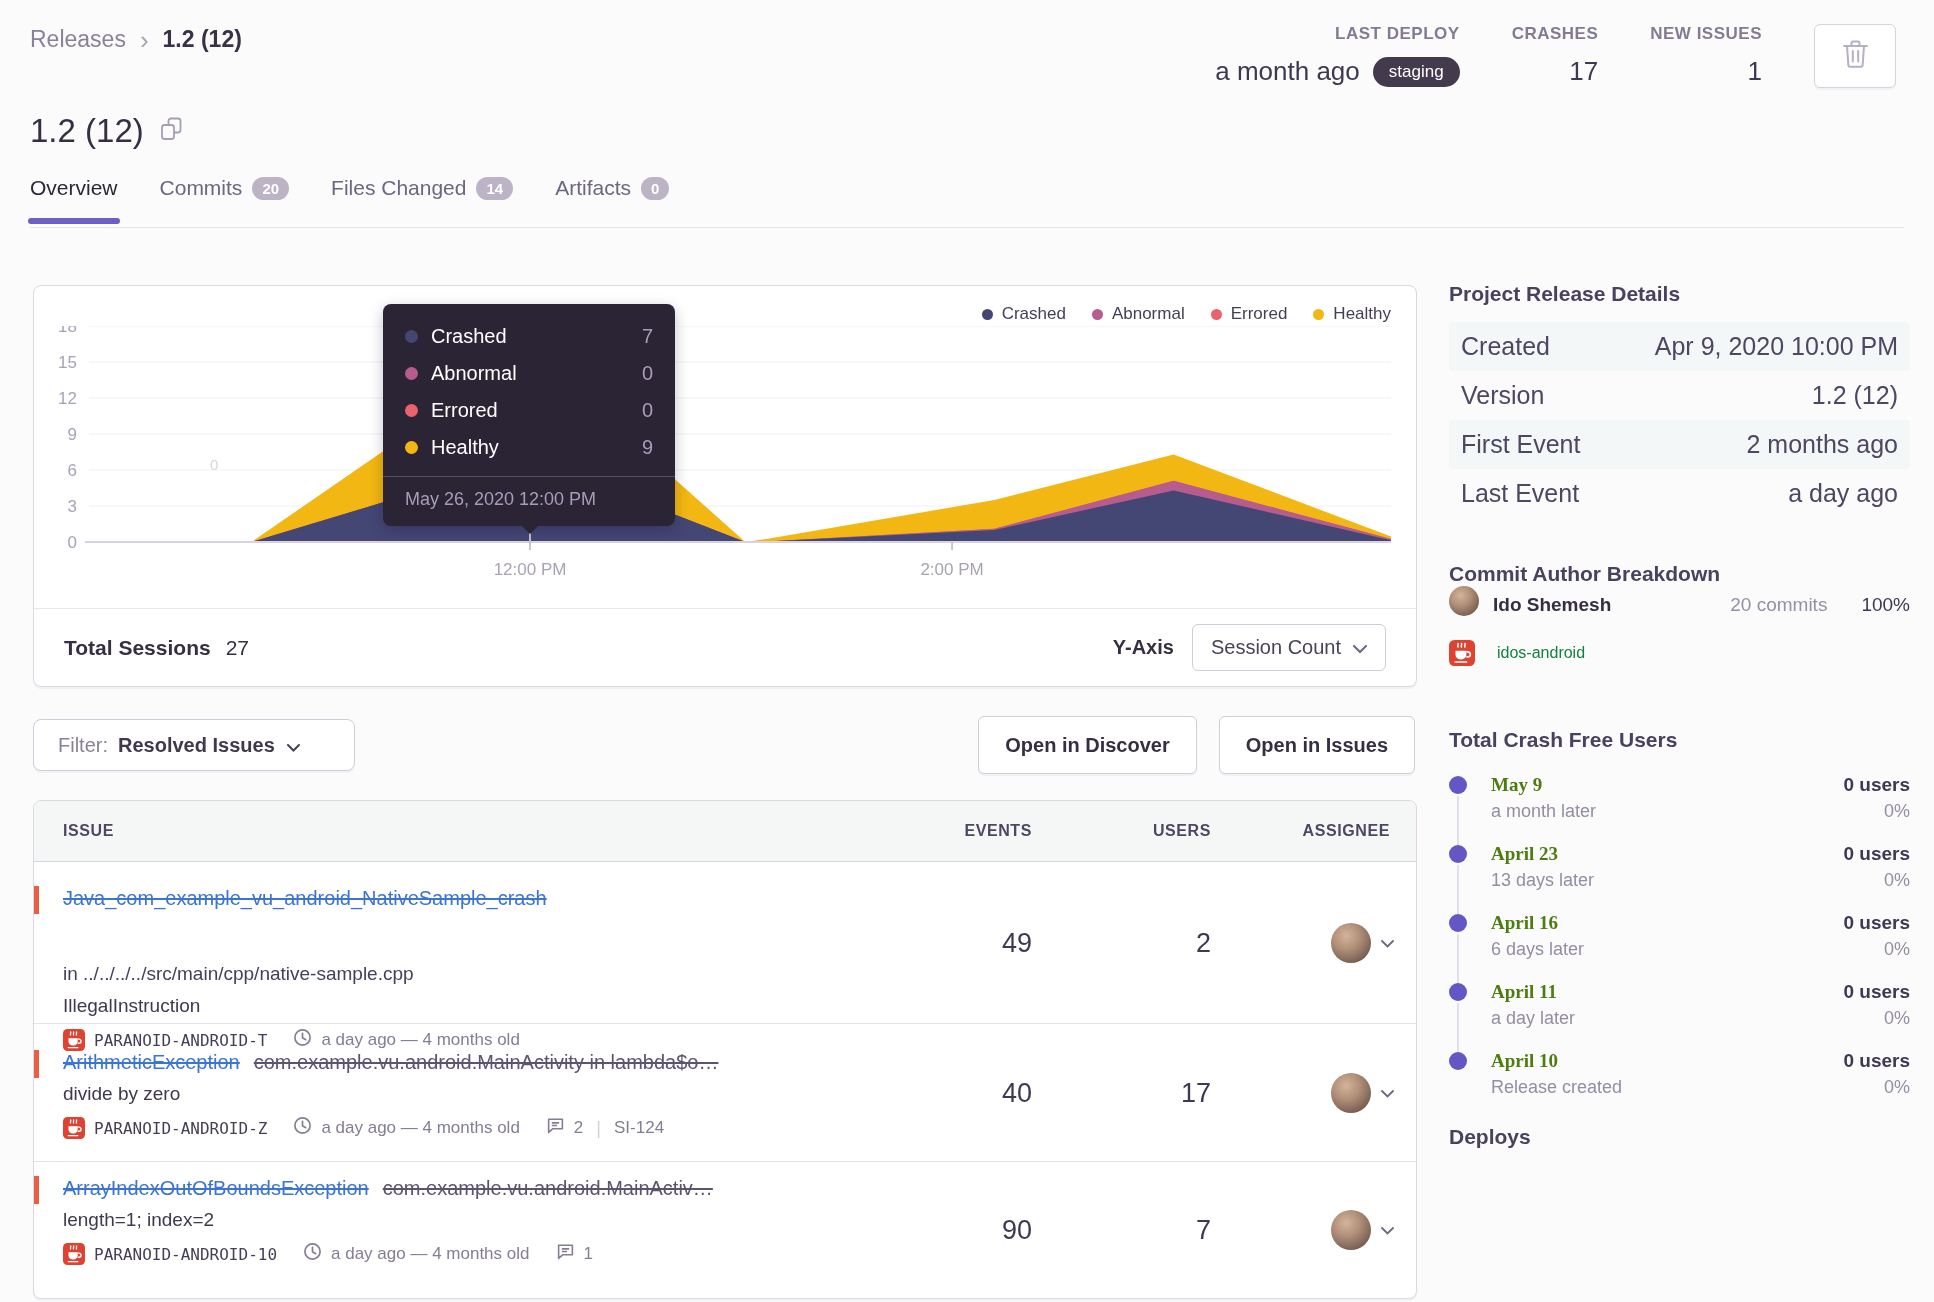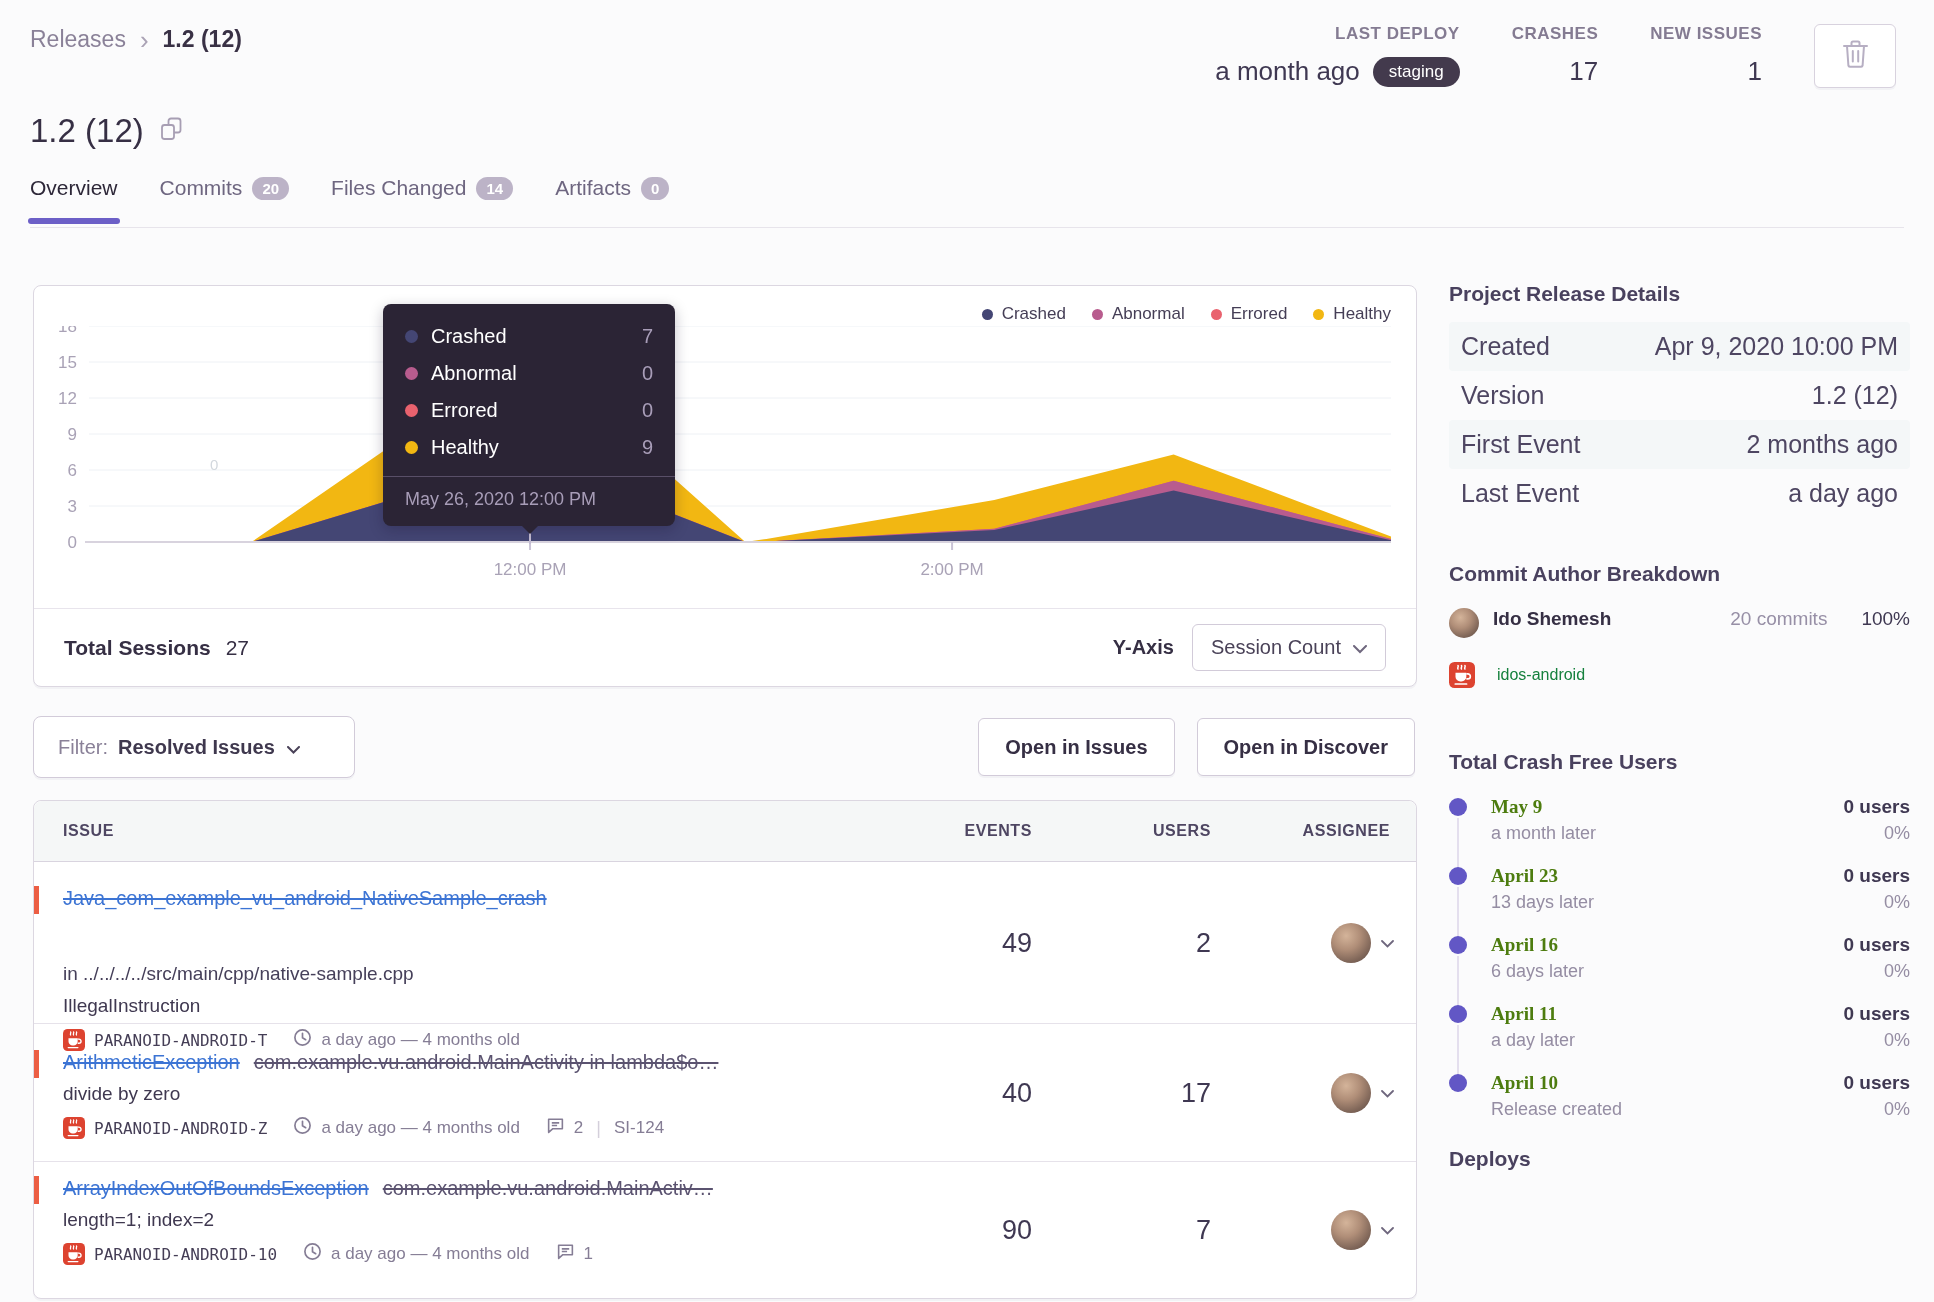--- a/index.html
+++ b/index.html
@@ -61,21 +61,21 @@
   .tf-left{display:flex;align-items:baseline;gap:15px;font-size:21px;color:#362f44;}
   .tf-left .lbl{font-weight:bold;}
   .tf-right{display:flex;align-items:center;gap:18px;}
   .tf-right .ylbl{font-size:20px;font-weight:bold;color:#362f44;}
   .dropdown-btn{display:flex;align-items:center;gap:12px;background:#fff;border:1px solid #d2cbd9;border-radius:6px;
                 padding:11px 18px;font-size:20px;color:#4a4258;cursor:pointer;font-family:inherit;}
 
   
   .filter-bar{position:absolute;left:33px;top:716px;width:1382px;display:flex;justify-content:space-between;align-items:center;}
   .filter-btn{display:flex;align-items:center;gap:10px;background:#fff;border:1px solid #d2cbd9;border-radius:8px;
-              height:62px;padding:0 24px;font-size:20px;cursor:pointer;box-shadow:0 2px 0 rgba(37,26,66,.04);width:322px;box-sizing:border-box;}
+              height:52px;padding:0 24px;font-size:20px;cursor:pointer;box-shadow:0 2px 0 rgba(37,26,66,.04);width:322px;box-sizing:border-box;}
   .filter-lbl{color:#8a8198;}
   .filter-val{color:#3f384e;font-weight:bold;}
   .open-buttons{display:flex;gap:22px;}
   .open-btn{background:#fff;border:1px solid #d2cbd9;border-radius:6px;height:58px;padding:0 26px;
             font-size:20px;font-weight:bold;color:#362f44;cursor:pointer;box-shadow:0 2px 0 rgba(37,26,66,.04);font-family:inherit;}
 
   
   #issues-card{left:33px;top:800px;width:1382px;height:497px;overflow:hidden;}
   .tbl-header{position:relative;height:60px;background:#f5f7f7;border-bottom:1px solid #d9d4df;
               border-radius:8px 8px 0 0;font-size:16px;font-weight:bold;letter-spacing:.6px;color:#4e4662;}
@@ -102,21 +102,21 @@
   .avatar-40{width:40px;height:40px;} .avatar-30{width:30px;height:30px;}
 
   .java-icon{flex:0 0 auto;display:inline-flex;}
 
   
   .sidebar{position:absolute;left:1449px;top:282px;width:461px;}
   .side-h2{font-size:21px;font-weight:bold;color:#49415e;margin:0;}
   .details{margin-top:16px;}
   .detail-row{display:flex;justify-content:space-between;align-items:center;padding:13px 12px;font-size:25px;color:#4e4662;border-radius:4px;box-sizing:border-box;height:49px;}
   .detail-row.alt{background:#f4f7f8;}
-  .author-row{margin-top:22px;display:flex;align-items:flex-start;}
+  .author-row{display:flex;align-items:flex-end;}
   .author-name{margin-left:14px;font-size:19px;font-weight:bold;color:#362f44;flex:1;}
   .author-commits{font-size:19px;color:#978fa6;margin-right:34px;}
   .author-pct{font-size:19px;color:#3f3852;}
   .proj-row{margin-top:24px;display:flex;align-items:center;gap:14px;}
   .proj-link{font-size:16px;color:#15803d;cursor:pointer;margin-left:8px;}
   .timeline{margin-top:22px;}
   .tl-entry{position:relative;padding-left:42px;margin-bottom:21px;min-height:46px;}
   .tl-dot{position:absolute;left:0;top:2px;width:18px;height:18px;border-radius:50%;background:#6257c5;}
   .tl-line{position:absolute;left:8px;top:22px;height:51px;width:2px;background:#e4dfee;}
   .tl-date{font-size:19px;font-weight:bold;color:#4d7c0f;font-family:Liberation Serif, serif;}
@@ -297,22 +297,22 @@
     <div class="filter-btn">
       <span class="filter-lbl">Filter:</span>
       <span class="filter-val">Resolved Issues</span>
       <span style="margin-left:2px;">
         <svg width="13" height="8" viewBox="0 0 13 8" fill="none" stroke="#4a4258" stroke-width="2" stroke-linecap="round">
             <path d="M1 1 l5.5 5.5 5.5-5.5"></path>
           </svg>
       </span>
     </div>
     <div class="open-buttons">
+      <button class="open-btn">Open in Discover</button>
       <button class="open-btn">Open in Issues</button>
-      <button class="open-btn">Open in Discover</button>
     </div>
   </div>
 
   <div class="card" id="issues-card">
     <div class="tbl-header">
       <span class="col-issue">ISSUE</span>
       <span class="col-events">EVENTS</span>
       <span class="col-users">USERS</span>
       <span class="col-assignee">ASSIGNEE</span>
     </div>

